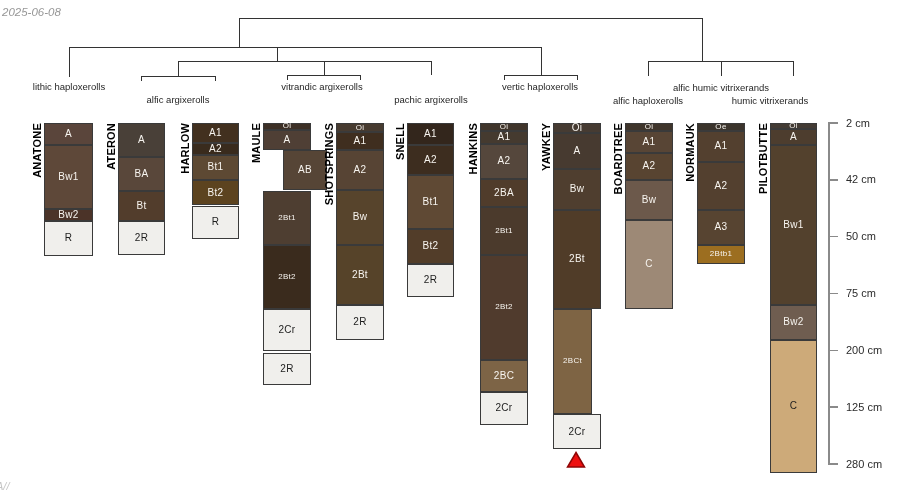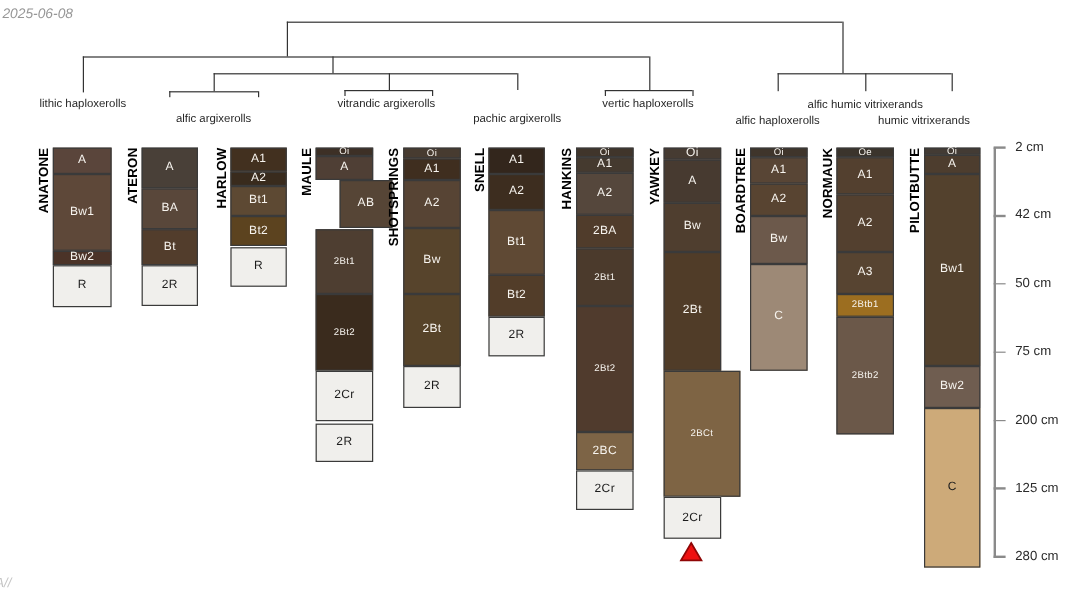--- a/index.html
+++ b/index.html
@@ -186,21 +186,21 @@
     </div>
     <div class="horizon" style="left: 553px; width: 48px; top: 133px; height: 35.5px; background: rgb(71, 58, 48);">
       <span style="color: rgb(247, 244, 239); font-size: 10px;">A</span>
     </div>
     <div class="horizon" style="left: 553px; width: 48px; top: 168.5px; height: 41.1px; background: rgb(79, 62, 47);">
       <span style="color: rgb(247, 244, 239); font-size: 10px;">Bw</span>
     </div>
     <div class="horizon" style="left: 553px; width: 48px; top: 209.6px; height: 99.1px; background: rgb(80, 60, 40);">
       <span style="color: rgb(247, 244, 239); font-size: 10px;">2Bt</span>
     </div>
-    <div class="horizon" style="left: 553px; width: 64px; top: 308.7px; height: 105.3px; background: rgb(126, 100, 68);">
+    <div class="horizon" style="left: 553px; width: 39px; top: 308.7px; height: 105.3px; background: rgb(126, 100, 68);">
       <span style="color: rgb(247, 244, 239); font-size: 8px;">2BCt</span>
     </div>
     <div class="horizon" style="left: 553px; width: 48px; top: 414px; height: 35px; background: rgb(240, 239, 236);">
       <span style="color: rgb(28, 28, 28); font-size: 10px;">2Cr</span>
     </div>
     <div class="series" style="left: 412px; top: 123px;">BOARDTREE</div>
     <div class="horizon" style="left: 625px; width: 48px; top: 123px; height: 8px; background: rgb(63, 53, 43);">
       <span style="color: rgb(247, 244, 239); font-size: 8px;">Oi</span>
     </div>
     <div class="horizon" style="left: 625px; width: 48px; top: 131px; height: 21.6px; background: rgb(88, 69, 53);">
@@ -223,23 +223,20 @@
       <span style="color: rgb(247, 244, 239); font-size: 10px;">A1</span>
     </div>
     <div class="horizon" style="left: 697px; width: 48px; top: 161.6px; height: 48px; background: rgb(83, 64, 47);">
       <span style="color: rgb(247, 244, 239); font-size: 10px;">A2</span>
     </div>
     <div class="horizon" style="left: 697px; width: 48px; top: 209.6px; height: 35px; background: rgb(87, 68, 49);">
       <span style="color: rgb(247, 244, 239); font-size: 10px;">A3</span>
     </div>
     <div class="horizon" style="left: 697px; width: 48px; top: 244.6px; height: 19.1px; background: rgb(156, 110, 32);">
       <span style="color: rgb(247, 244, 239); font-size: 8px;">2Btb1</span>
-    </div>
-    <div class="horizon" style="left: 697px; width: 48px; top: 263.7px; height: 98.2px; background: rgb(107, 88, 73);">
-      <span style="color: rgb(247, 244, 239); font-size: 8px;">2Btb2</span>
     </div>
     <div class="series" style="left: 557px; top: 123px;">PILOTBUTTE</div>
     <div class="horizon" style="left: 770px; width: 47px; top: 123px; height: 5.9px; background: rgb(67, 59, 52);">
       <span style="color: rgb(247, 244, 239); font-size: 8px;">Oi</span>
     </div>
     <div class="horizon" style="left: 770px; width: 47px; top: 128.9px; height: 15.7px; background: rgb(77, 61, 46);">
       <span style="color: rgb(247, 244, 239); font-size: 10px;">A</span>
     </div>
     <div class="horizon" style="left: 770px; width: 47px; top: 144.6px; height: 160.3px; background: rgb(83, 65, 45);">
       <span style="color: rgb(247, 244, 239); font-size: 10px;">Bw1</span>

